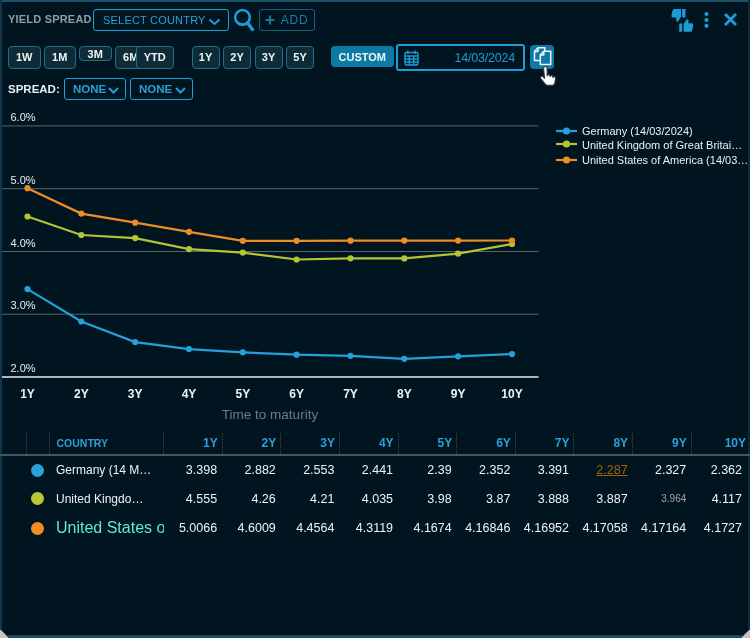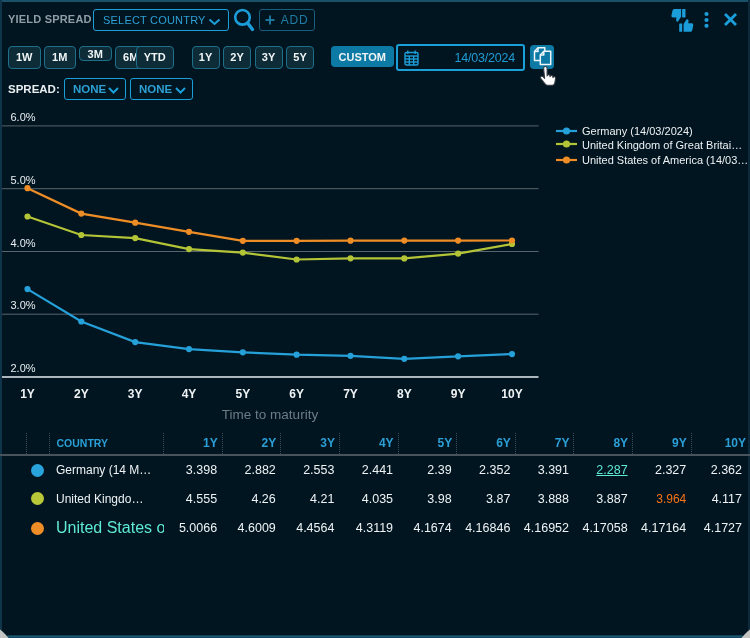--- a/index.html
+++ b/index.html
@@ -248,39 +248,39 @@
               <div style="width:13px;height:13px;border-radius:50%;background:#29a3db;margin:0 auto;"></div>
             </td>
             <td style="font-size:12px;color:#eef2f4;padding-left:7px;white-space:nowrap;overflow:hidden;">Germany (14 M…</td>
             <td style="font-size:12.5px;color:#eef2f4;text-align:right;padding-right:5px;">3.398</td>
             <td style="font-size:12.5px;color:#eef2f4;text-align:right;padding-right:5px;">2.882</td>
             <td style="font-size:12.5px;color:#eef2f4;text-align:right;padding-right:5px;">2.553</td>
             <td style="font-size:12.5px;color:#eef2f4;text-align:right;padding-right:5px;">2.441</td>
             <td style="font-size:12.5px;color:#eef2f4;text-align:right;padding-right:5px;">2.39</td>
             <td style="font-size:12.5px;color:#eef2f4;text-align:right;padding-right:5px;">2.352</td>
             <td style="font-size:12.5px;color:#eef2f4;text-align:right;padding-right:5px;">3.391</td>
-            <td style="font-size:12.5px;color:#5eead4;text-align:right;padding-right:5px;text-decoration:underline;">2.287</td>
+            <td style="font-size:12.5px;color:#a16207;text-align:right;padding-right:5px;text-decoration:underline;">2.287</td>
             <td style="font-size:12.5px;color:#eef2f4;text-align:right;padding-right:5px;">2.327</td>
             <td style="font-size:12.5px;color:#eef2f4;text-align:right;padding-right:8px;">2.362</td>
           </tr>
           <tr style="height:29.3px;">
             <td></td>
             <td>
               <div style="width:13px;height:13px;border-radius:50%;background:#b9c838;margin:0 auto;"></div>
             </td>
             <td style="font-size:12px;color:#eef2f4;padding-left:7px;white-space:nowrap;overflow:hidden;">United Kingdo…</td>
             <td style="font-size:12.5px;color:#eef2f4;text-align:right;padding-right:5px;">4.555</td>
             <td style="font-size:12.5px;color:#eef2f4;text-align:right;padding-right:5px;">4.26</td>
             <td style="font-size:12.5px;color:#eef2f4;text-align:right;padding-right:5px;">4.21</td>
             <td style="font-size:12.5px;color:#eef2f4;text-align:right;padding-right:5px;">4.035</td>
             <td style="font-size:12.5px;color:#eef2f4;text-align:right;padding-right:5px;">3.98</td>
             <td style="font-size:12.5px;color:#eef2f4;text-align:right;padding-right:5px;">3.87</td>
             <td style="font-size:12.5px;color:#eef2f4;text-align:right;padding-right:5px;">3.888</td>
             <td style="font-size:12.5px;color:#eef2f4;text-align:right;padding-right:5px;">3.887</td>
-            <td style="font-size:12px;color:#f97316;text-align:right;padding-right:5px;">3.964</td>
+            <td style="font-size:10px;color:#a3a3a3;text-align:right;padding-right:5px;">3.964</td>
             <td style="font-size:12.5px;color:#eef2f4;text-align:right;padding-right:8px;">4.117</td>
           </tr>
           <tr style="height:29.3px;">
             <td></td>
             <td>
               <div style="width:13px;height:13px;border-radius:50%;background:#ef8e27;margin:0 auto;"></div>
             </td>
             <td style="font-size:16px;color:#5eead4;padding-left:7px;white-space:nowrap;overflow:hidden;">United States of…</td>
             <td style="font-size:12.5px;color:#eef2f4;text-align:right;padding-right:5px;">5.0066</td>
             <td style="font-size:12.5px;color:#eef2f4;text-align:right;padding-right:5px;">4.6009</td>

